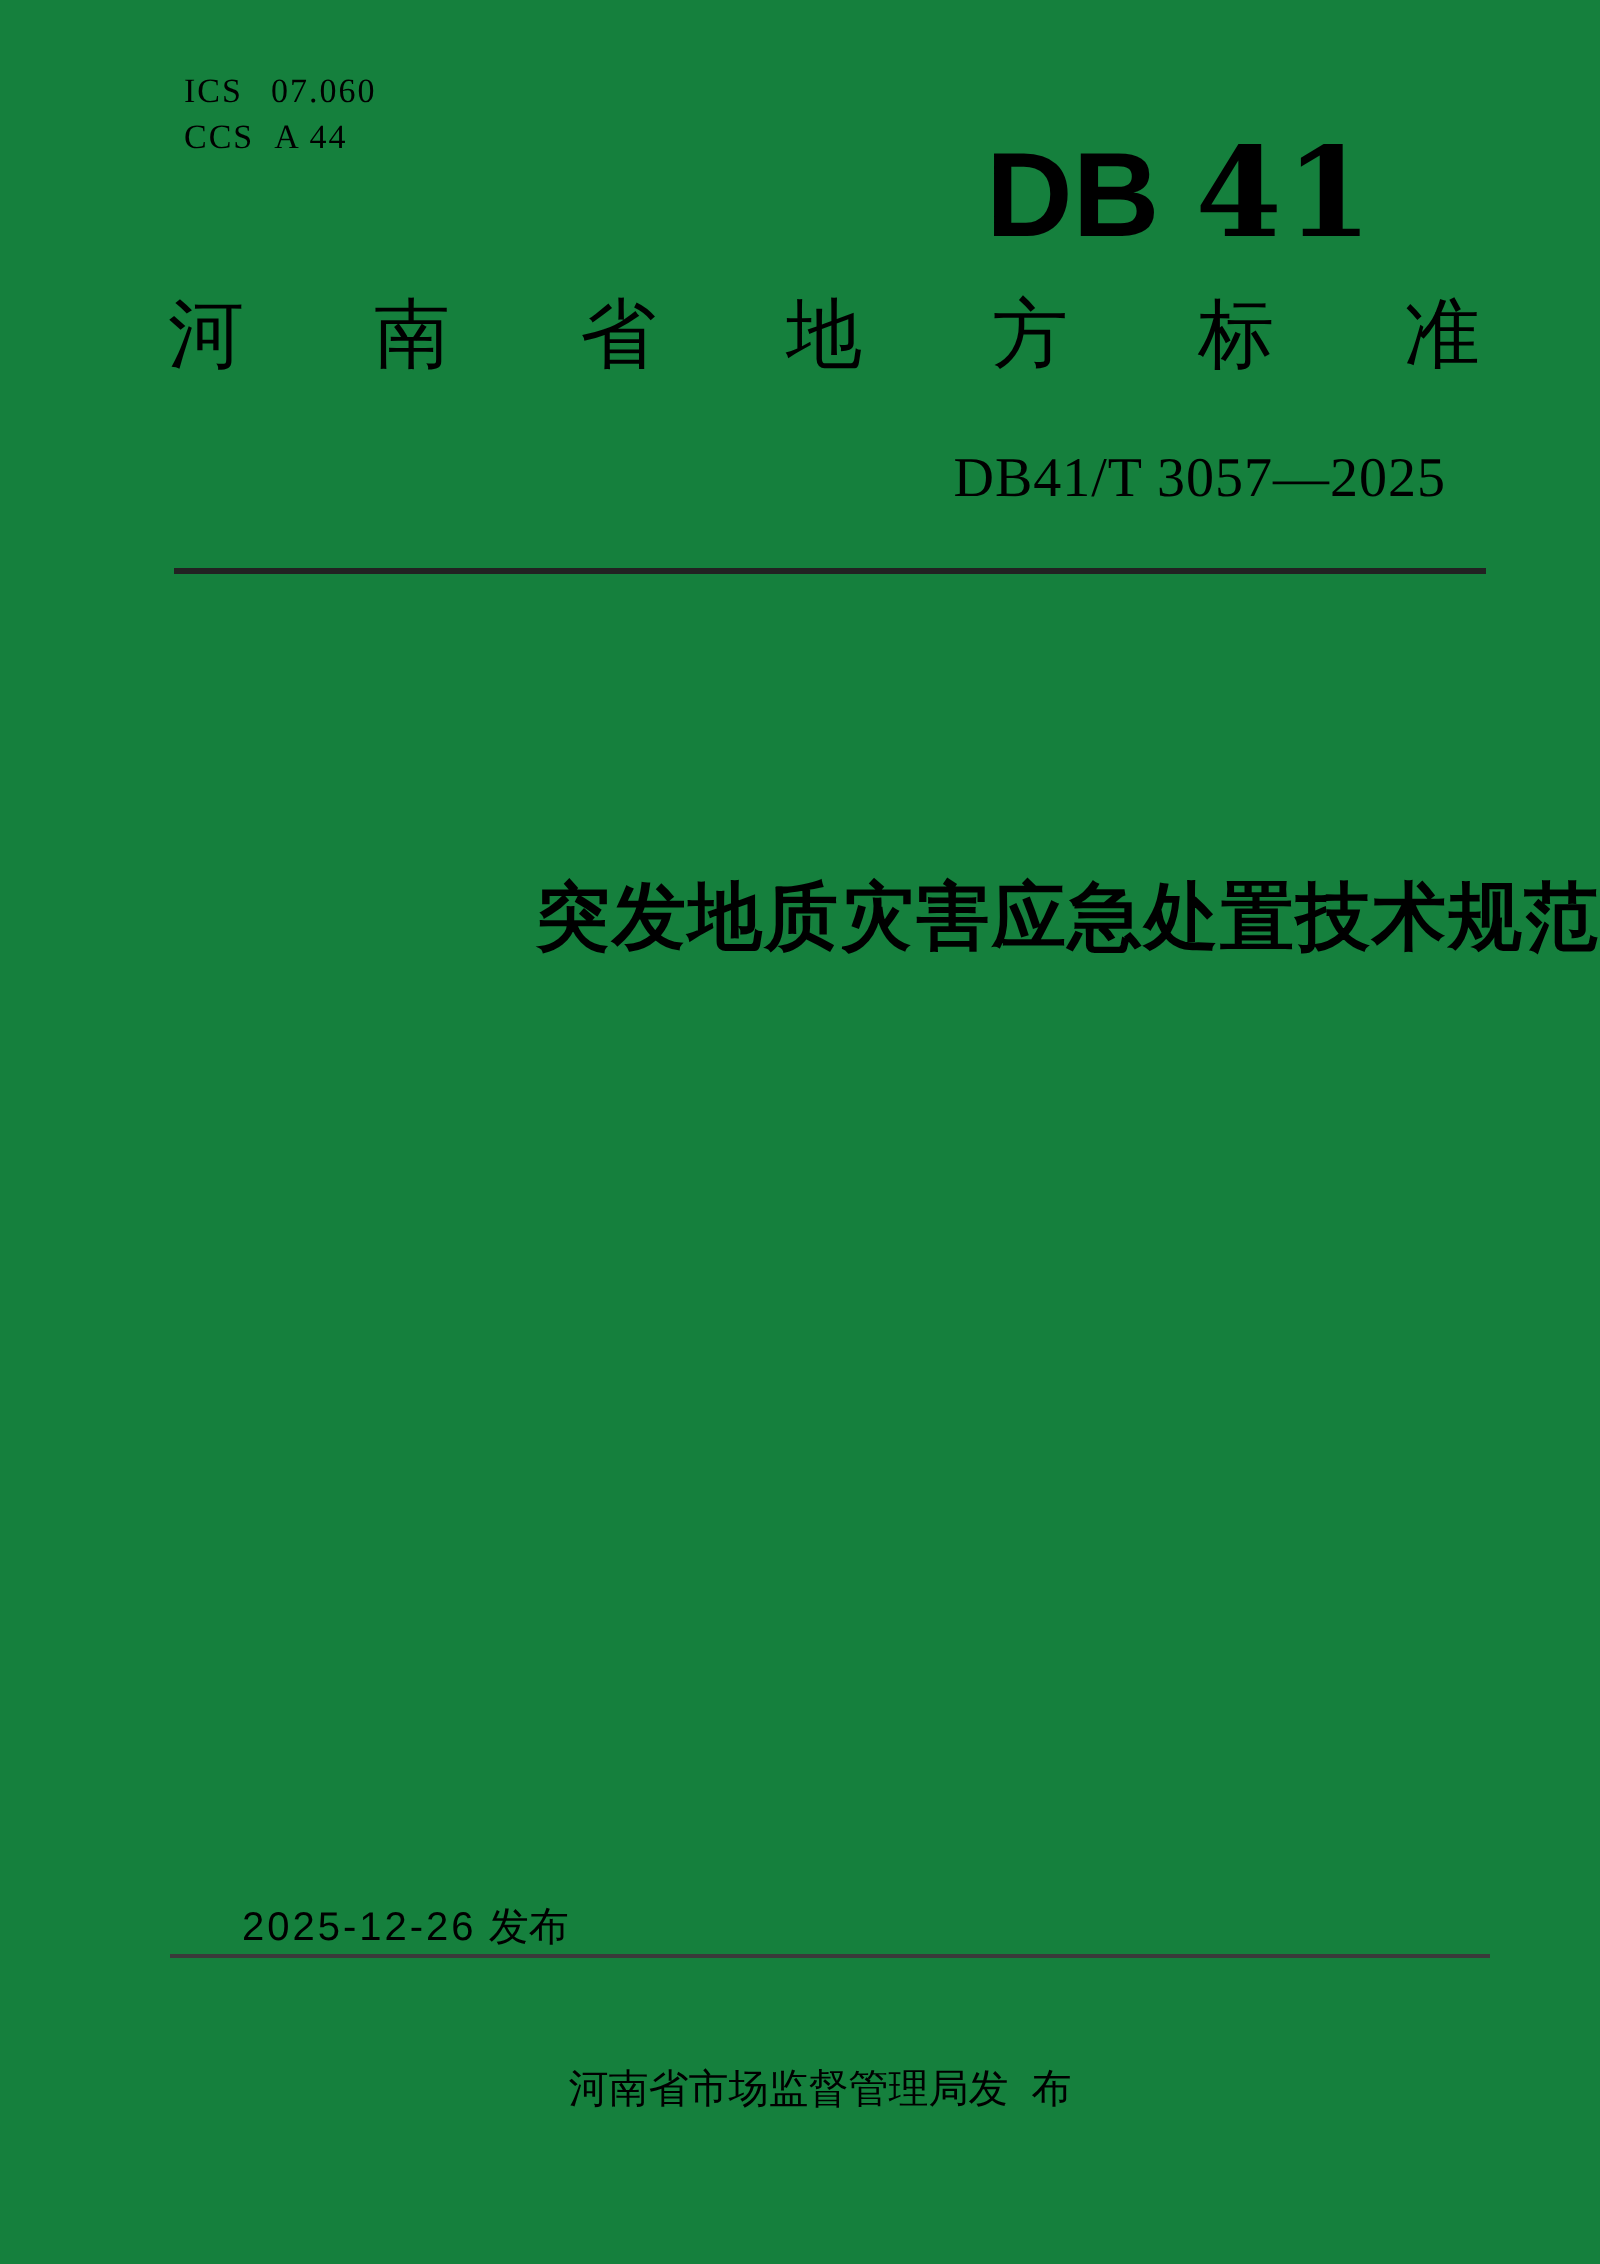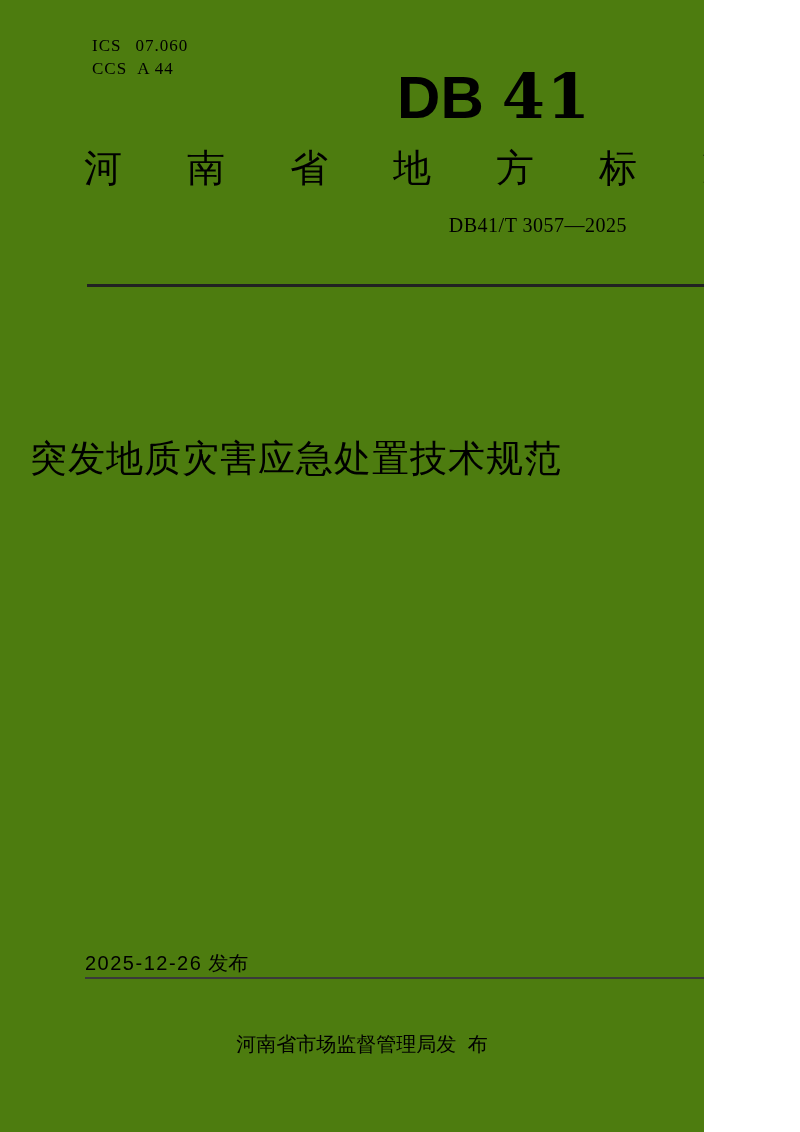--- a/index.html
+++ b/index.html
@@ -4,22 +4,22 @@
 <style>
   * { margin: 0; padding: 0; box-sizing: border-box; }
   html, body { background: #ffffff; }
   body {
     width: 800px; height: 1132px;
     font-family: "Liberation Sans", "DejaVu Sans", sans-serif;
     color: #000;
   }
   .page {
     position: relative;
-    width: 704px; height: 1132px;
-    background: #4d7c0f;
+    width: 800px; height: 1132px;
+    background: #15803d;
     overflow: hidden;
   }
 
   
   .codes {
     position: absolute; left: 92px; top: 34px;
     font-family: "Liberation Serif", "DejaVu Serif", serif;
     font-size: 17px; line-height: 23px; color: #000;
   }
   .codes .code-line { display: flex; align-items: baseline; }
@@ -48,44 +48,44 @@
   
   .category-banner {
     position: absolute; left: 84px; top: 148px; width: 656px;
     display: flex; justify-content: space-between;
     font-size: 38px; font-weight: 400; color: #000;
     line-height: 1.1;
   }
 
   
   .std-code {
-    position: absolute; top: 214px; right: 77px;
+    position: absolute; top: 224px; right: 77px;
     font-family: "Liberation Serif", "DejaVu Serif", serif;
-    font-size: 20px; letter-spacing: 0.5px; color: #000;
+    font-size: 28px; letter-spacing: 0.5px; color: #000;
   }
 
   .rule-top {
     position: absolute; left: 87px; top: 284px;
     width: 656px; height: 3px; background: #222;
   }
 
   .doc-title {
     position: absolute; left: 0; right: 0; top: 434px;
     margin-left: 30px;
-    text-align: left;
-    font-size: 37px; font-weight: 400; letter-spacing: 1px;
+    text-align: right;
+    font-size: 37px; font-weight: 700; letter-spacing: 1px;
     color: #000;
   }
 
   .dates-row {
     position: absolute; left: 85px; top: 950px; width: 660px;
     display: flex; justify-content: space-between;
     font-size: 20px; color: #000;
   }
-  .date-value { letter-spacing: 1.5px; }
+  .date-value { letter-spacing: 1.5px; margin-left: 36px; }
   .date-label { margin-left: 6px; }
   .date-group { display: flex; align-items: baseline; }
 
   .rule-bottom {
     position: absolute; left: 85px; top: 977px;
     width: 660px; height: 2px; background: #3a3a3a;
   }
 
   .publisher-row {
     position: absolute; left: 0; right: 0; top: 1031px;

